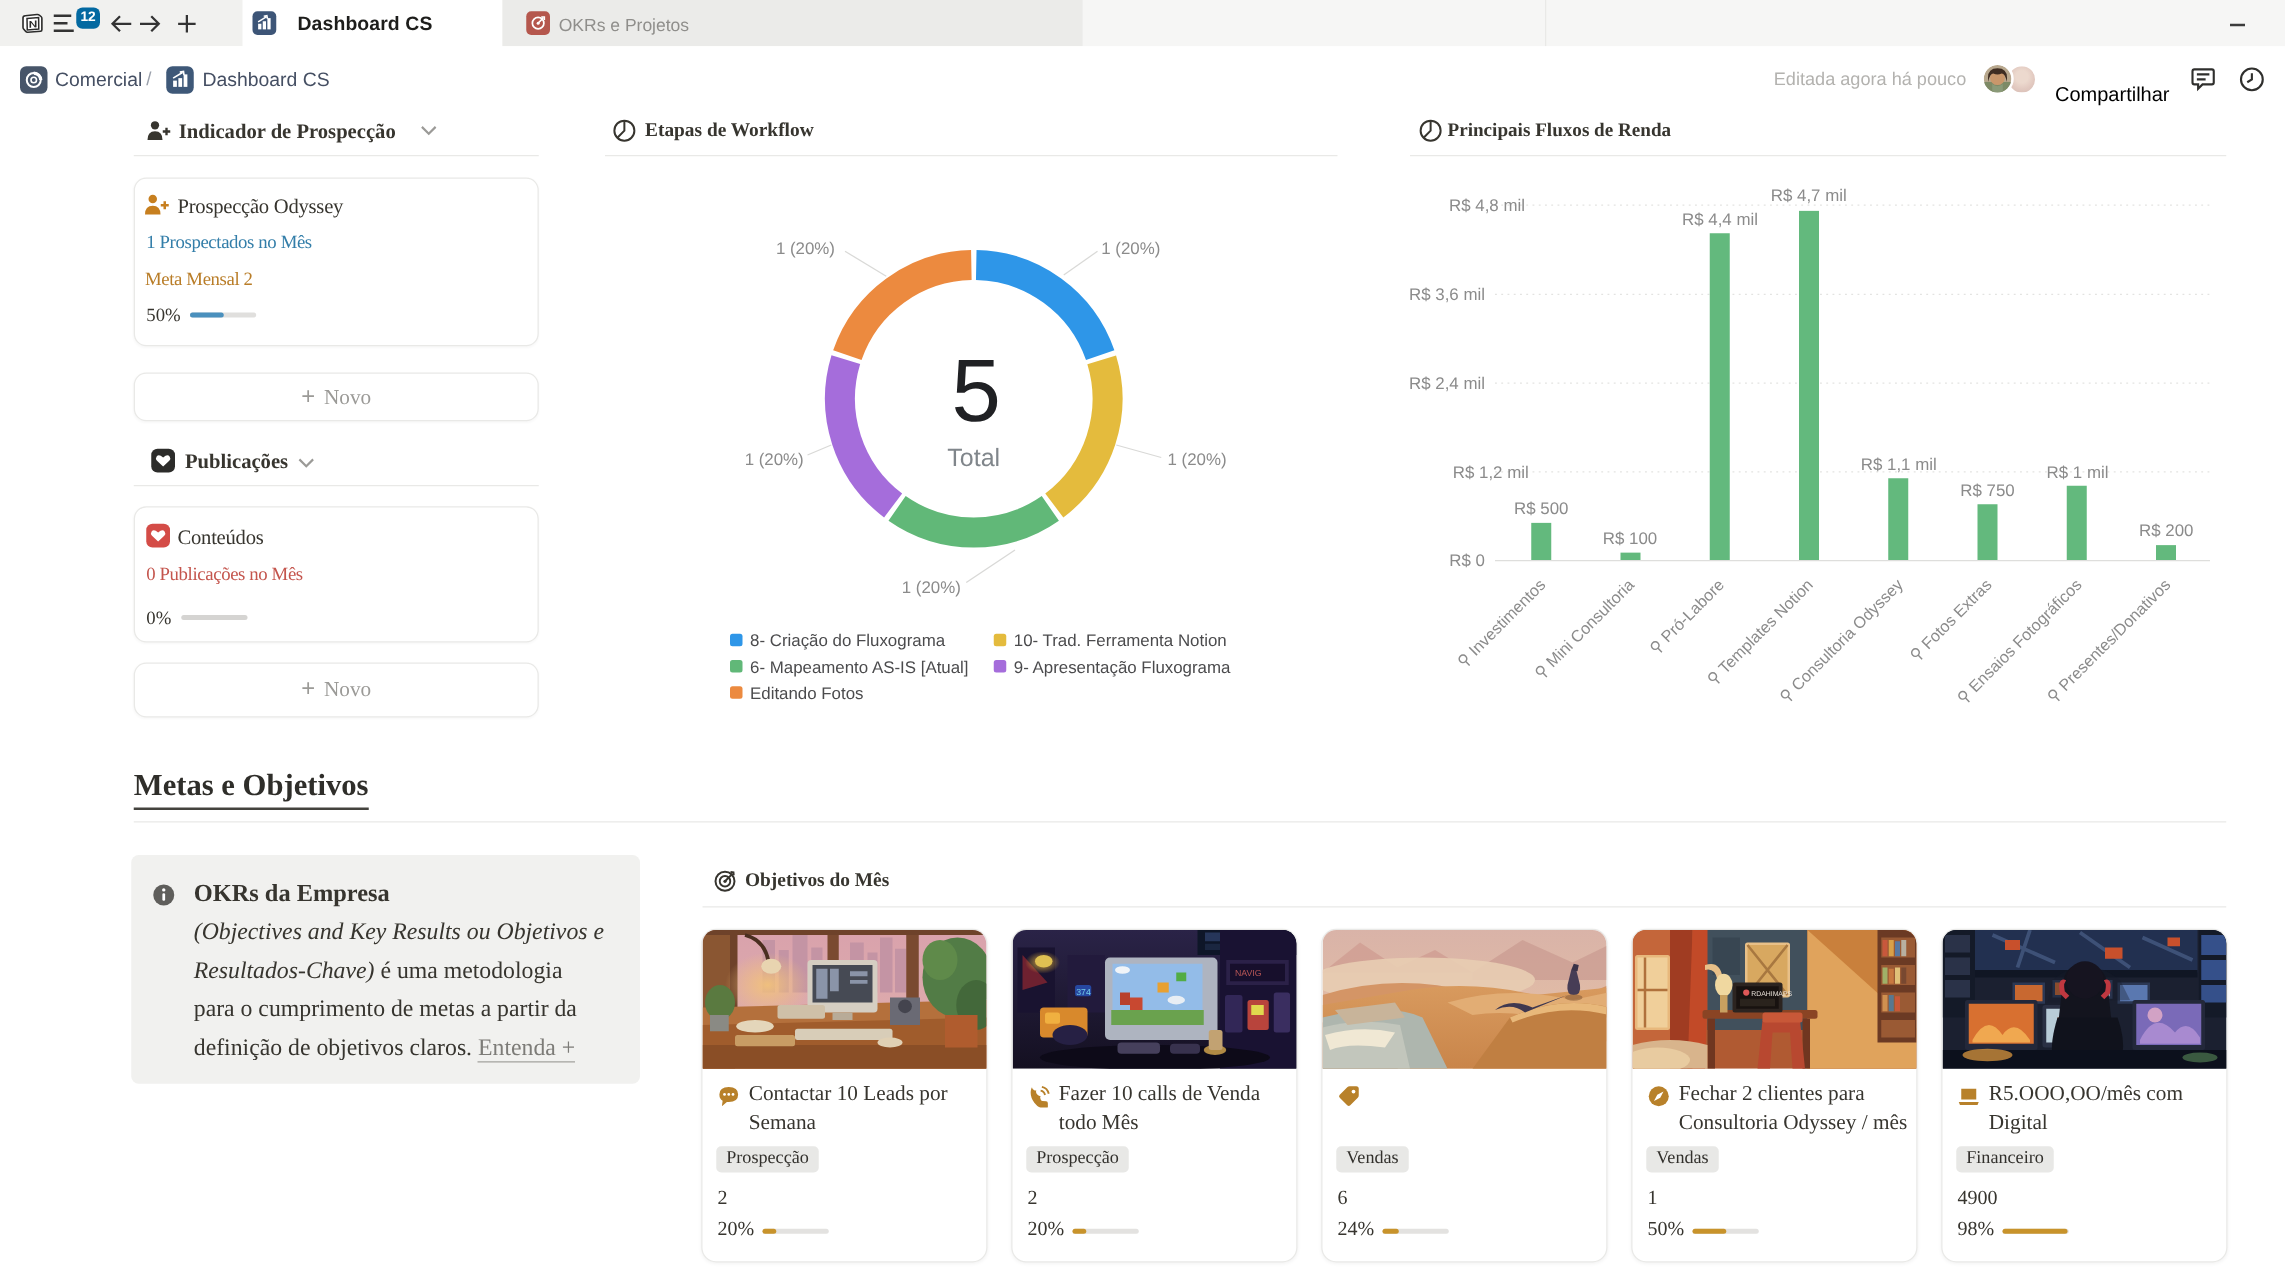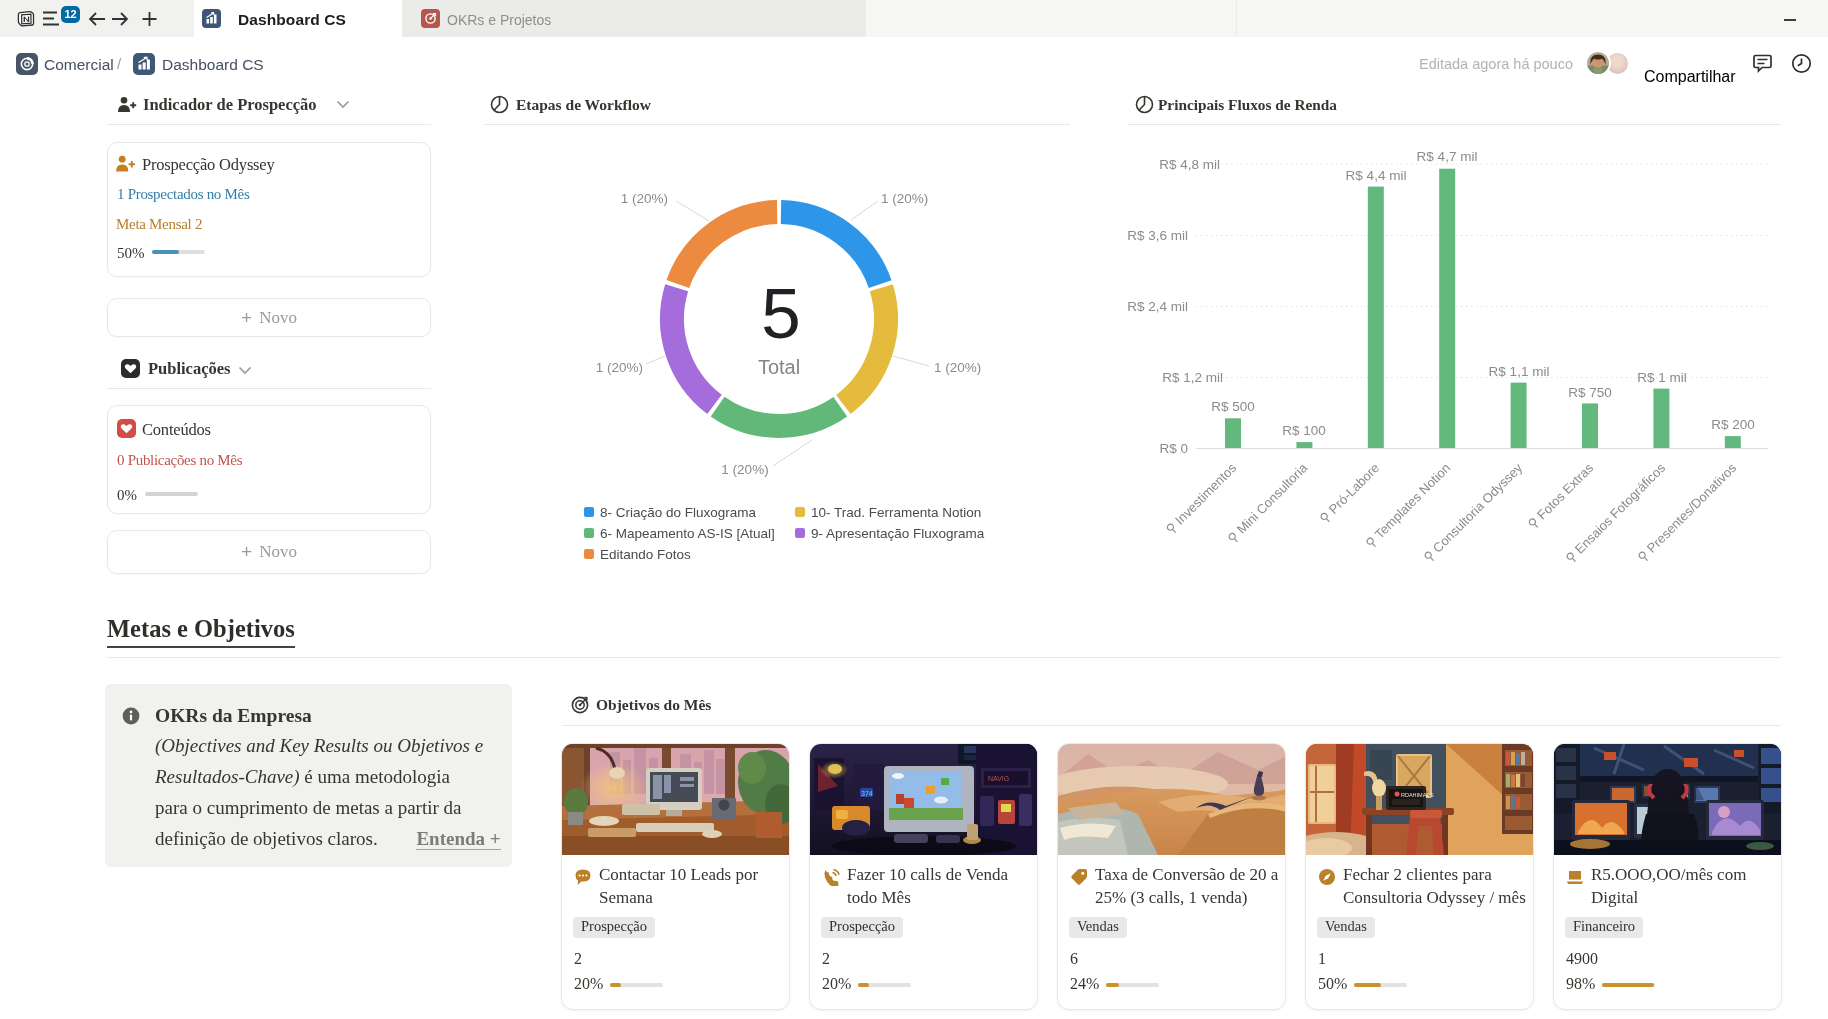--- a/index.html
+++ b/index.html
@@ -248,21 +248,21 @@
 <div class="abs serif" style="left:107px;top:615px;font-size:24.5px;font-weight:bold;color:#2f2e2a;border-bottom:2px solid #44433e;padding-bottom:3px;">Metas e Objetivos</div>
 <div class="divider" style="left:107px;top:657px;width:1674px;"></div>
 
 <div class="abs" style="left:105px;top:684px;width:407px;height:183px;background:#f1f1ef;border-radius:6px;"></div>
 <svg class="abs" style="left:122px;top:707px;" width="18" height="18" viewBox="0 0 18 18">
   <circle cx="9" cy="9" r="8.4" fill="#5f5e5b"></circle>
   <rect x="7.9" y="7.6" width="2.2" height="6" rx="1" fill="#fff"></rect>
   <circle cx="9" cy="4.9" r="1.35" fill="#fff"></circle>
 </svg>
 <div class="abs serif" style="left:155px;top:705px;font-size:19.5px;font-weight:bold;color:#37352f;">OKRs da Empresa</div>
-<div class="abs serif" style="left:155px;top:730px;font-size:19px;line-height:31px;color:#37352f;white-space:nowrap;"><i>(Objectives and Key Results ou Objetivos e</i><br><i>Resultados-Chave)</i> é uma metodologia<br>para o cumprimento de metas a partir da<br>definição de objetivos claros. <span style="color:#7d7c78;font-weight:bold;border-bottom:1.5px solid #a3a29e;margin-left:34px;">Entenda +</span></div>
+<div class="abs serif" style="left:155px;top:730px;font-size:19px;line-height:31px;color:#37352f;white-space:nowrap;"><i>(Objectives and Key Results ou Objetivos e</i><br><i>Resultados-Chave)</i> é uma metodologia<br>para o cumprimento de metas a partir da<br>definição de objetivos claros. <span style="color:#7d7c78;font-weight:normal;border-bottom:1.5px solid #a3a29e;">Entenda +</span></div>
 
 <svg class="abs" style="left:571px;top:695px;" width="19" height="19" viewBox="0 0 19 19">
   <circle cx="9" cy="10" r="7.6" fill="none" stroke="#37352f" stroke-width="1.6"></circle>
   <circle cx="9" cy="10" r="4.2" fill="none" stroke="#37352f" stroke-width="1.5"></circle>
   <circle cx="9" cy="10" r="1.3" fill="#37352f"></circle>
   <path d="M9 10 L15 4 M13.4 2.6 l2.4 0.2 0.2 2.4" stroke="#37352f" stroke-width="1.5" fill="none"></path>
 </svg>
 <div class="abs hdr" style="left:596px;top:696px;font-size:15.5px;">Objetivos do Mês</div>
 <div class="divider" style="left:562px;top:725px;width:1219px;"></div>
 
@@ -426,21 +426,20 @@
   <path d="M150 70 Q190 52 229 62 L229 68 Q190 58 152 74 Z" fill="#e8b87a"></path>
   <path d="M196 44 l3 -12 4 0 3 12 q1 8 -5 8 t-5 -8 z" fill="#473d56"></path>
   <path d="M199 32 l2 -5 4 1 -1 5 z" fill="#3a3248"></path>
   <path d="M168 62 Q150 54 138 64 Q152 58 162 66 L196 52 Z" fill="#3f3850"></path>
   <ellipse cx="201" cy="54" rx="7" ry="2.5" fill="#8a5f3a" opacity="0.6"></ellipse>
 </svg>
 <svg class="abs" style="left:12px;top:124px;" width="18" height="18" viewBox="0 0 18 18">
   <path d="M1.8 7.8 L7.8 1.8 Q8.6 1 9.8 1 L15 1 Q17 1 17 3 L17 8.2 Q17 9.4 16.2 10.2 L10.2 16.2 Q9 17.4 7.8 16.2 L1.8 10.2 Q0.6 9 1.8 7.8 Z" fill="#b8812a"></path>
   <circle cx="12.8" cy="5.2" r="1.5" fill="#fff"></circle>
 </svg>
-<div class="abs ctitle" style="left:37px;top:119px;width:190px;">Taxa de Conversão de 20 a 25% (3 calls, 1 venda)</div>
 <div class="abs" style="left:11px;top:173px;"><span class="tag">Vendas</span></div>
 <div class="abs serif" style="left:12px;top:206px;font-size:16px;color:#37352f;">6</div>
 <div class="abs serif" style="left:12px;top:231px;font-size:16px;color:#37352f;">24%</div>
 <div class="track" style="left:48px;top:239px;width:53px;background:#e3e2e0;"></div>
 <div class="fill" style="left:48px;top:239px;width:13px;background:#c8932b;"></div>
 </div>
 
 <div class="ocard" style="left:1305px;top:743px;">
 <svg width="229" height="111" viewBox="0 0 229 111">
   <rect width="229" height="111" fill="#b05a32"></rect>

